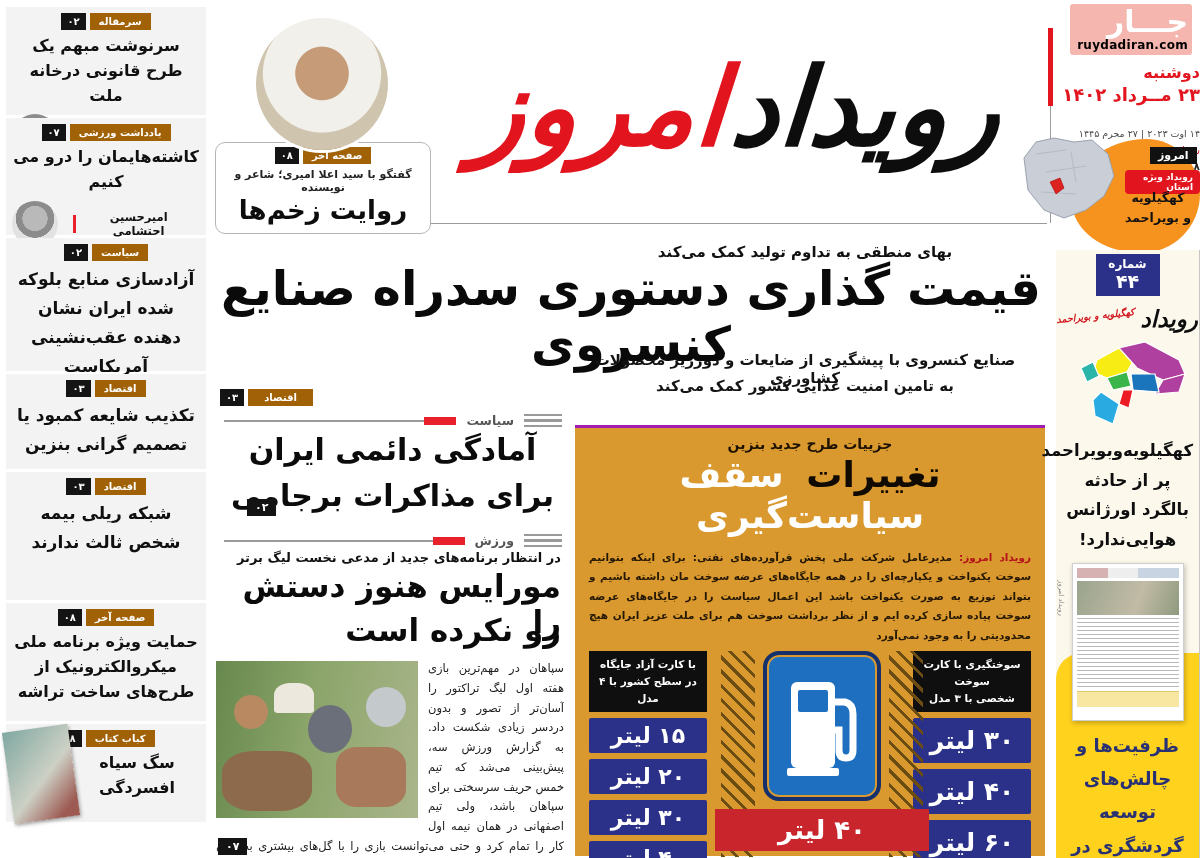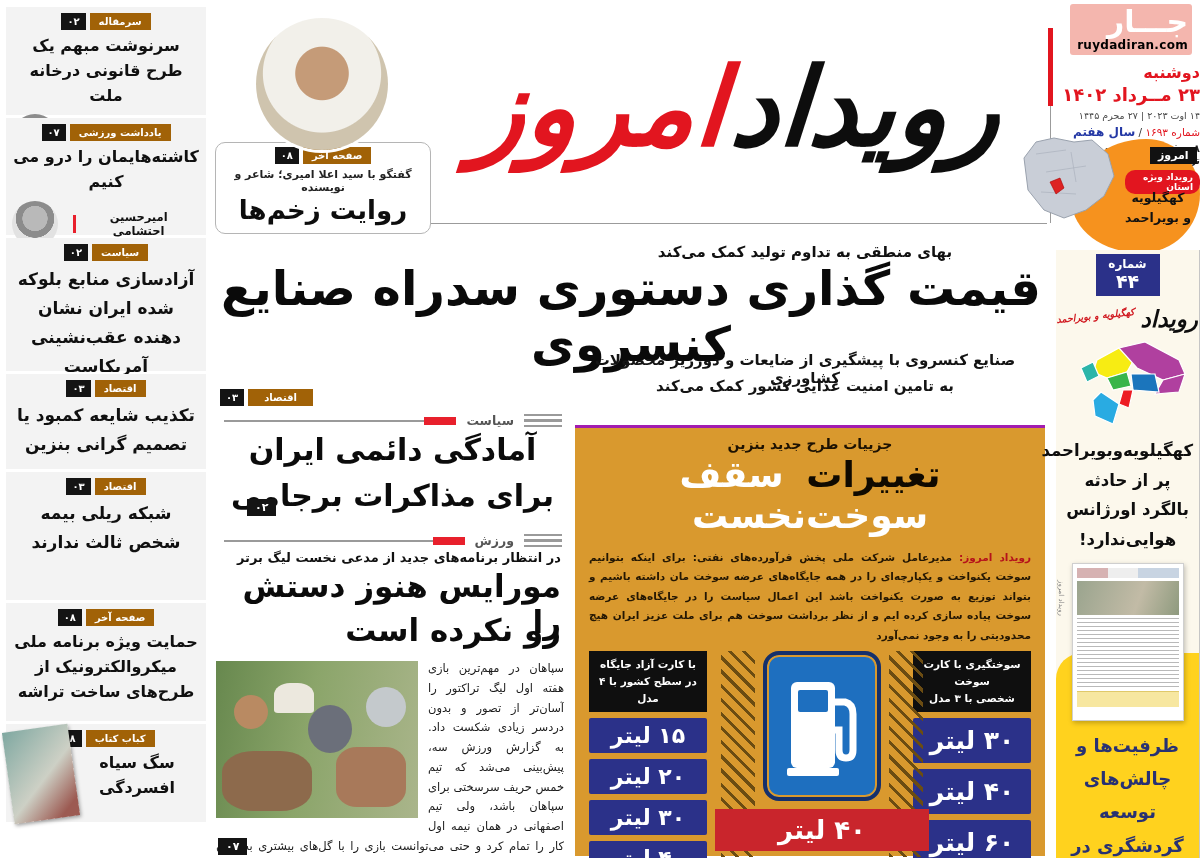--- a/index.html
+++ b/index.html
@@ -29,29 +29,29 @@
   .masthead .m-red{color:#e2151f;margin-right:6px;}
   .h-rule{position:absolute;left:215px;top:223px;width:832px;height:1px;background:#9b9b9b;}
   .red-vbar{position:absolute;left:1048px;top:28px;width:5px;height:78px;background:#e2151f;}
   .gray-vline{position:absolute;left:1050px;top:106px;width:1px;height:117px;background:#9b9b9b;}
   .date-col{position:absolute;left:1062px;top:4px;width:138px;text-align:right;}
   .jar-box{width:122px;margin:0 auto;background:#f4b6ae;border-radius:3px;padding:2px 4px 3px;}
   .jar-word{color:#fff;font-weight:bold;font-size:30px;line-height:1.05;}
   .jar-url{color:#000000;font-weight:bold;font-size:12px;letter-spacing:.3px;}
   .d-weekday{color:#e2151f;font-weight:bold;font-size:16px;margin-top:8px;}
   .d-date{color:#e2151f;font-weight:bold;font-size:18px;margin-top:2px;}
-  .d-alt{color:#4a4a4a;font-size:9.5px;margin-top:5px;}
+  .d-alt{color:#4a4a4a;font-size:9.5px;margin-top:23px;}
   .d-issue{font-size:10.5px;margin-top:4px;color:#333;}
   .d-issue .iss{color:#e2151f;}
   .d-issue .yr{color:#2438a5;font-weight:bold;font-size:12px;}
   .d-pages{font-size:10.5px;color:#222;margin-top:3px;font-weight:bold;}
   .orange-blob{position:absolute;left:1072px;top:139px;width:128px;height:114px;background:#f6921e;
                border-radius:58% 42% 46% 54% / 55% 48% 52% 45%;}
   .today-badge{position:absolute;left:1150px;top:147px;background:#111;color:#fff;font-size:11px;font-weight:bold;padding:2px 8px;}
-  .special-badge{position:absolute;left:1125px;top:170px;background:#e2151f;color:#fff;font-size:9px;font-weight:bold;padding:2px 7px;border-radius:10px;}
+  .special-badge{position:absolute;left:1125px;top:170px;background:#e2151f;color:#fff;font-size:9px;font-weight:bold;padding:2px 7px;border-radius:4px;}
   .special-region{position:absolute;left:1122px;top:188px;width:72px;text-align:center;font-size:12.5px;font-weight:bold;color:#111;line-height:1.6;}
   .iran-map{position:absolute;left:1016px;top:132px;}
   
   .int-card{position:absolute;left:215px;top:142px;width:216px;height:92px;background:#fff;border:1px solid #b5b5b5;border-radius:10px;text-align:center;padding-top:4px;}
   .int-photo{position:absolute;left:256px;top:18px;width:132px;height:132px;border-radius:50%;
              background:radial-gradient(circle at 50% 42%,#c59b78 0 26%,#f2f0ea 27% 58%,#cfc4ae 59%);
              box-shadow:0 0 0 3px #fff;}
   .int-kicker{font-size:11px;font-weight:bold;color:#222;margin-top:3px;}
   .int-title{font-size:26px;font-weight:bold;color:#0d0d0d;margin-top:1px;letter-spacing:-1px;}
   
@@ -283,21 +283,21 @@
       <i style="left:6px;top:90px;width:90px;height:60px;background:#8d6a4c;border-radius:35%"></i>
     </span>
     <span>سپاهان در مهم‌ترین بازی هفته اول لیگ تراکتور را آسان‌تر از تصور و بدون دردسر زیادی شکست داد. به گزارش ورزش سه، پیش‌بینی می‌شد که تیم خمس حریف سرسختی برای سپاهان باشد، ولی تیم اصفهانی در همان نیمه اول کار را تمام کرد و حتی می‌توانست بازی را با گل‌های بیشتری به پایان برساند. نمی‌توان از ناهماهنگی تراکتور که تغییرات زیادی داشته گذشت، ولی سپاهان در همان هفته اول نشان داد که با حفظ بازیکنان کلیدی و خریدهای مؤثری که داشته.</span>
   </div>
   <div class="pg-badge" style="left:218px;top:838px">۰۷</div>
 
   <div class="fuel">
     <div class="fuel-kicker">جزییات طرح جدید بنزین</div>
     <div class="fuel-title">
       <span class="t1">تغییرات</span>
-      <span class="t2">سقف سوخت‌نخست</span>
+      <span class="t2">سقف سیاست‌گیری</span>
     </div>
     <div class="fuel-body">
       <span class="src">رویداد امروز:</span>
       <span>مدیرعامل شرکت ملی پخش فرآورده‌های نفتی: برای اینکه بتوانیم سوخت یکنواخت و یکپارچه‌ای را در همه جایگاه‌های عرضه سوخت مان داشته باشیم و بتواند توزیع به صورت یکنواخت باشد این اعمال سیاست را در جایگاه‌های عرضه سوخت پیاده سازی کرده ایم و از نظر برداشت سوخت هم برای ملت عزیز ایران هیچ محدودیتی را به وجود نمی‌آورد</span>
     </div>
     <div class="fuel-grid">
 
       <div class="fg-col" style="right:0">
         <div class="fg-head">
           <div>سوختگیری با کارت سوخت</div>

